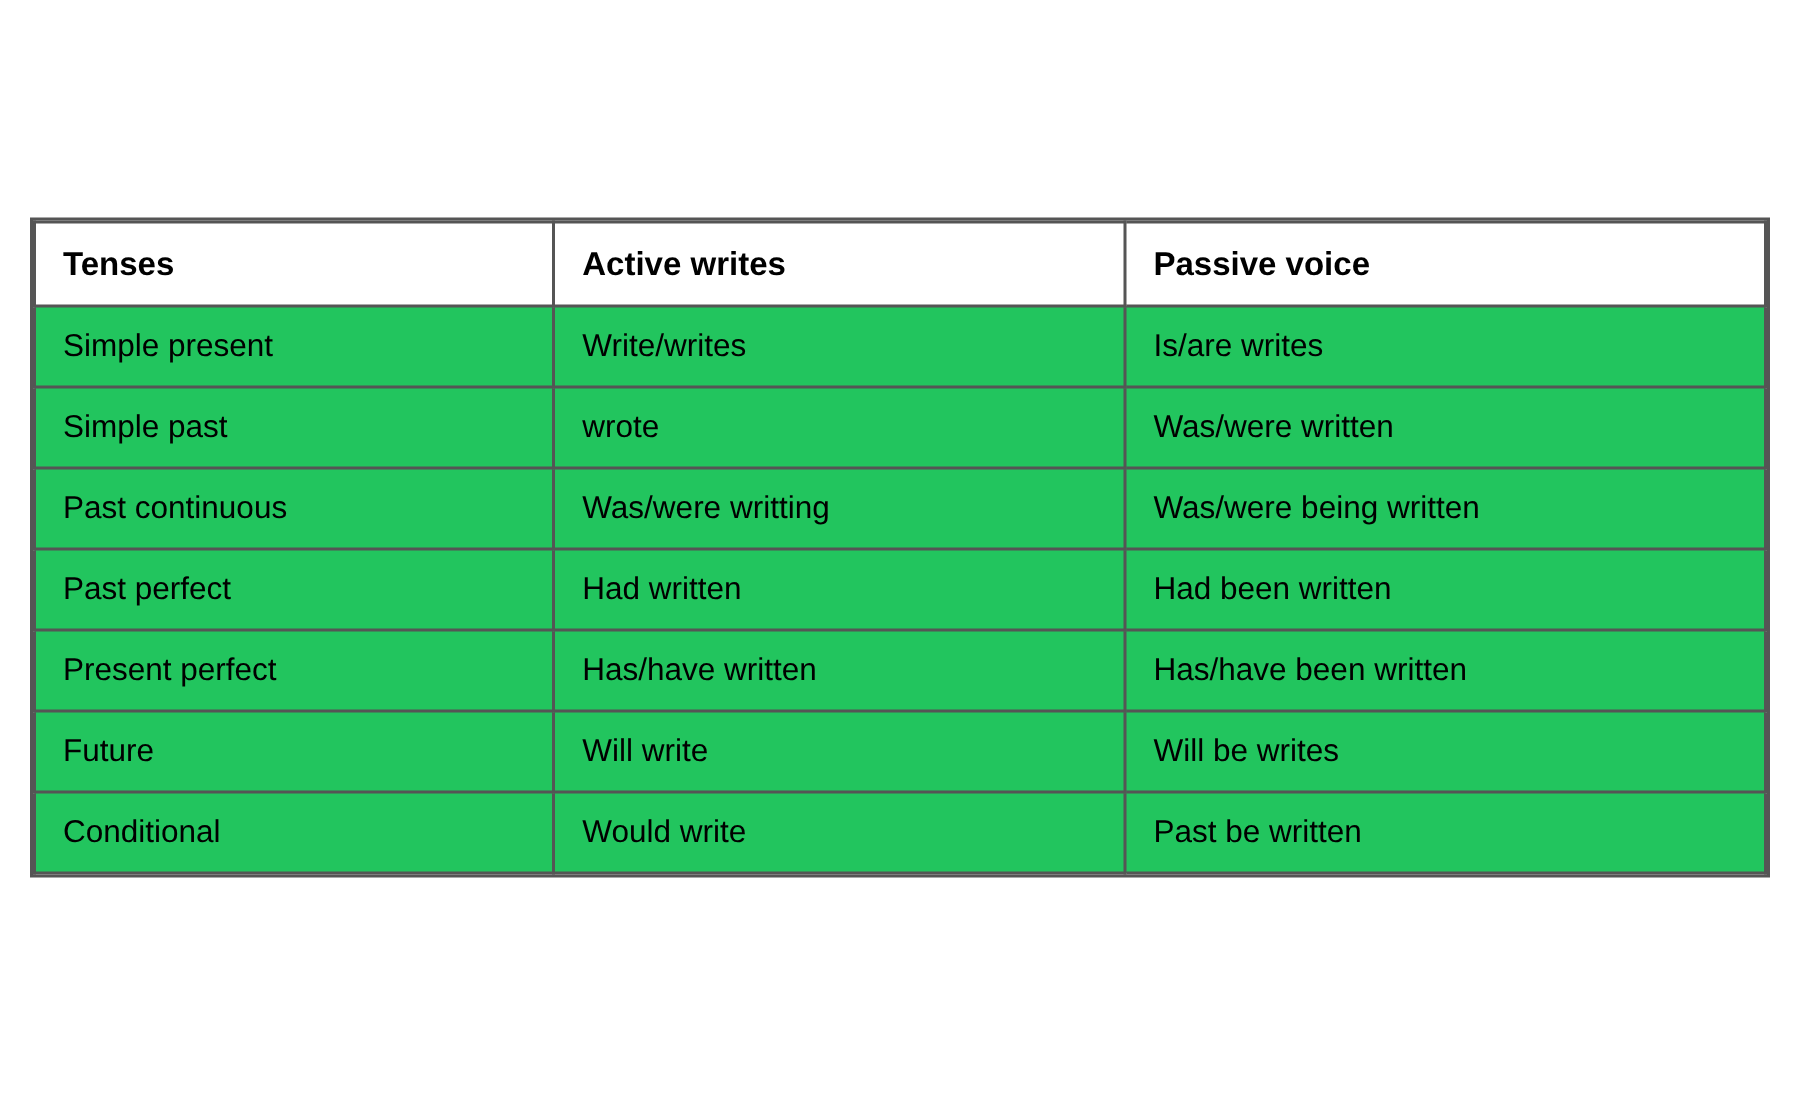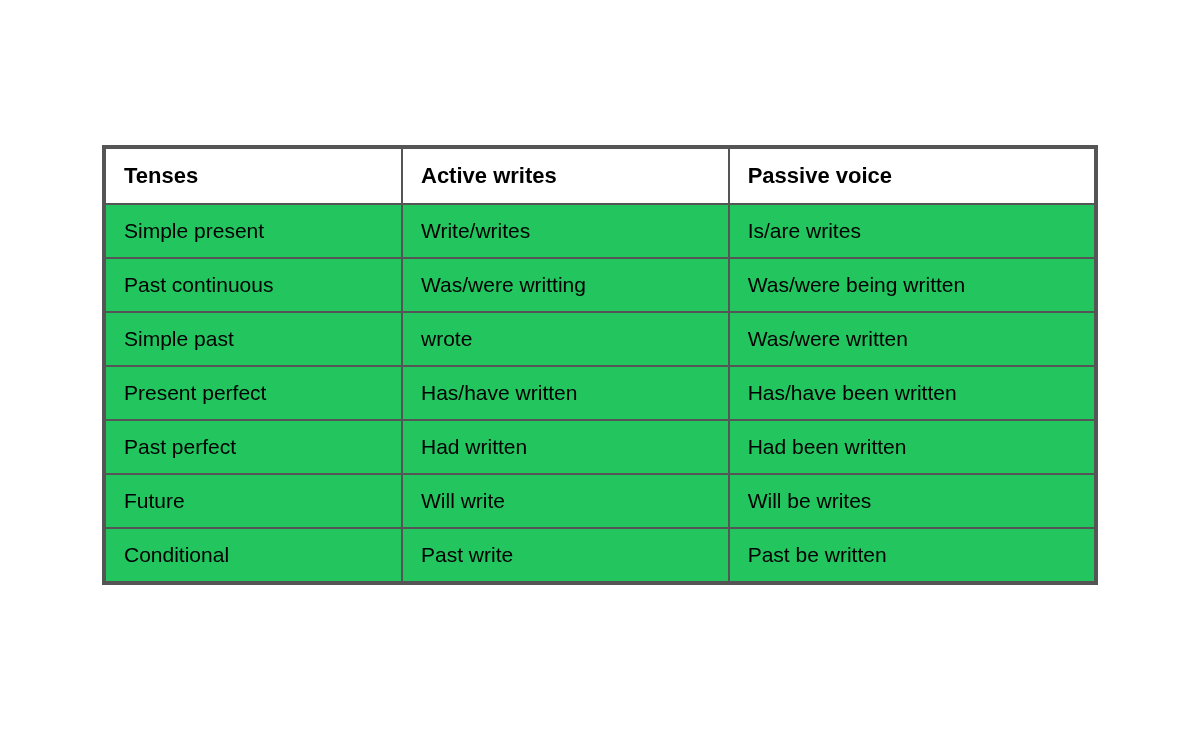--- a/index.html
+++ b/index.html
@@ -12,21 +12,21 @@
       width: 1200px;
       height: 729px;
       background: #ffffff;
       display: flex;
       align-items: center;
       justify-content: center;
       font-family: Arial, Helvetica, sans-serif;
     }
 
     .table-container {
-      width: 996px;
+      width: 1160px;
       border: 2px solid #555;
     }
 
     table {
       width: 100%;
       border-collapse: collapse;
     }
 
     thead tr th {
       background: #ffffff;
@@ -71,44 +71,44 @@
         <th>Passive voice</th>
       </tr>
     </thead>
     <tbody id="table-body">
     <tr>
           <td>Simple present</td>
           <td>Write/writes</td>
           <td>Is/are writes</td>
         </tr>
         <tr>
+          <td>Simple past</td>
+          <td>wrote</td>
+          <td>Was/were written</td>
+        </tr>
+        <tr>
           <td>Past continuous</td>
           <td>Was/were writting</td>
           <td>Was/were being written</td>
         </tr>
         <tr>
-          <td>Simple past</td>
-          <td>wrote</td>
-          <td>Was/were written</td>
+          <td>Past perfect</td>
+          <td>Had written</td>
+          <td>Had been written</td>
         </tr>
         <tr>
           <td>Present perfect</td>
           <td>Has/have written</td>
           <td>Has/have been written</td>
-        </tr>
-        <tr>
-          <td>Past perfect</td>
-          <td>Had written</td>
-          <td>Had been written</td>
         </tr>
         <tr>
           <td>Future</td>
           <td>Will write</td>
           <td>Will be writes</td>
         </tr>
         <tr>
           <td>Conditional</td>
-          <td>Past write</td>
+          <td>Would write</td>
           <td>Past be written</td>
         </tr>
       </tbody>
   </table>
 </div>
 
 </body></html>

